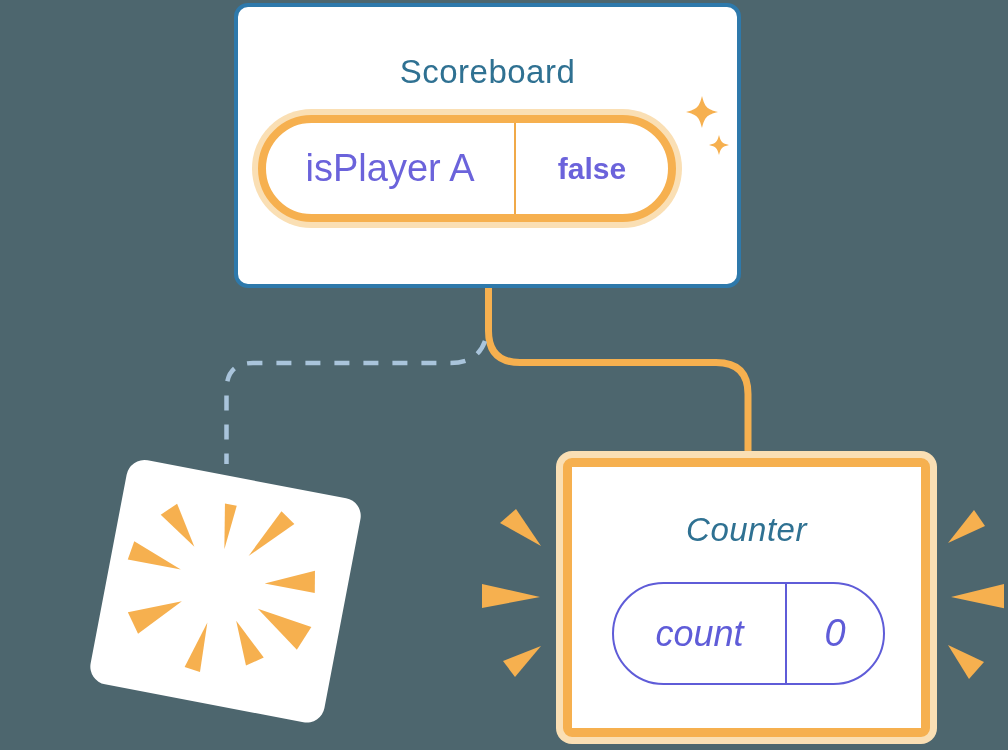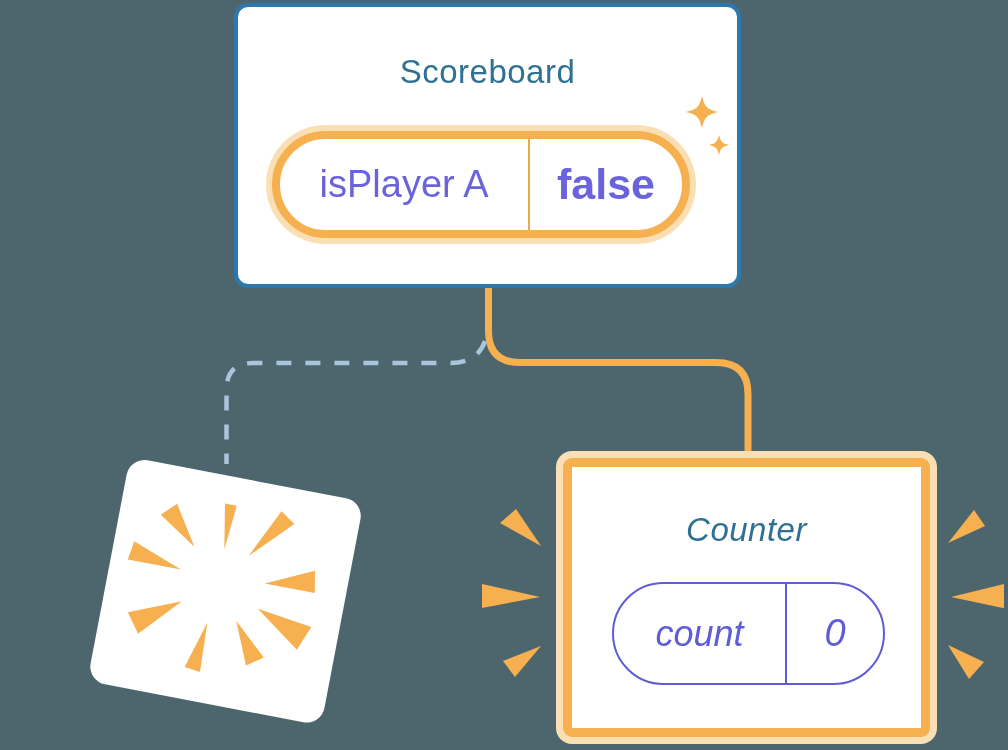--- a/index.html
+++ b/index.html
@@ -18,26 +18,26 @@
 
   .scoreboard{left:234px;top:3px;width:507px;height:285px;
     border:4px solid var(--card-border);border-radius:14px;z-index:2;}
   .card-title{color:var(--title);font-size:33px;font-weight:500;text-align:center;
     letter-spacing:0.5px;}
   .scoreboard .card-title{padding-top:46px;}
 
   .pill{display:flex;align-items:stretch;box-sizing:content-box;}
   .pill-cell{display:flex;align-items:center;justify-content:center;}
 
-  .pill-highlight{position:absolute;left:34px;top:108px;width:402px;height:91px;
+  .pill-highlight{position:absolute;left:20px;top:108px;width:402px;height:91px;
     background:var(--card-bg);border:8px solid var(--orange);border-radius:999px;
-    box-shadow:0 0 0 6px var(--orange-glow);margin-top:16px;}
+    box-shadow:0 0 0 6px var(--orange-glow);}
   .pill-highlight .key-cell{width:62%;border-right:2px solid var(--divider);
     color:var(--purple);font-size:38px;}
-  .pill-highlight .val-cell{width:38%;color:var(--purple);font-size:43px;font-weight:700;}
+  .pill-highlight .val-cell{width:38%;color:var(--purple);font-size:30px;font-weight:700;}
 
   .counter{left:563px;top:458px;width:367px;height:279px;
     border:9px solid var(--orange);border-radius:9px;
     box-shadow:0 0 0 7px var(--orange-glow);z-index:2;font-style:italic;}
   .counter .card-title{padding-top:44px;}
   .pill-plain{position:absolute;left:40px;top:115px;width:269px;height:99px;
     background:var(--card-bg);border:2px solid var(--pill-border);border-radius:999px;}
   .pill-plain .key-cell{width:64%;border-right:2px solid var(--pill-border);
     color:var(--pill-border);font-size:36px;text-align:center;}
   .pill-plain .val-cell{width:36%;color:var(--pill-border);font-size:38px;}

